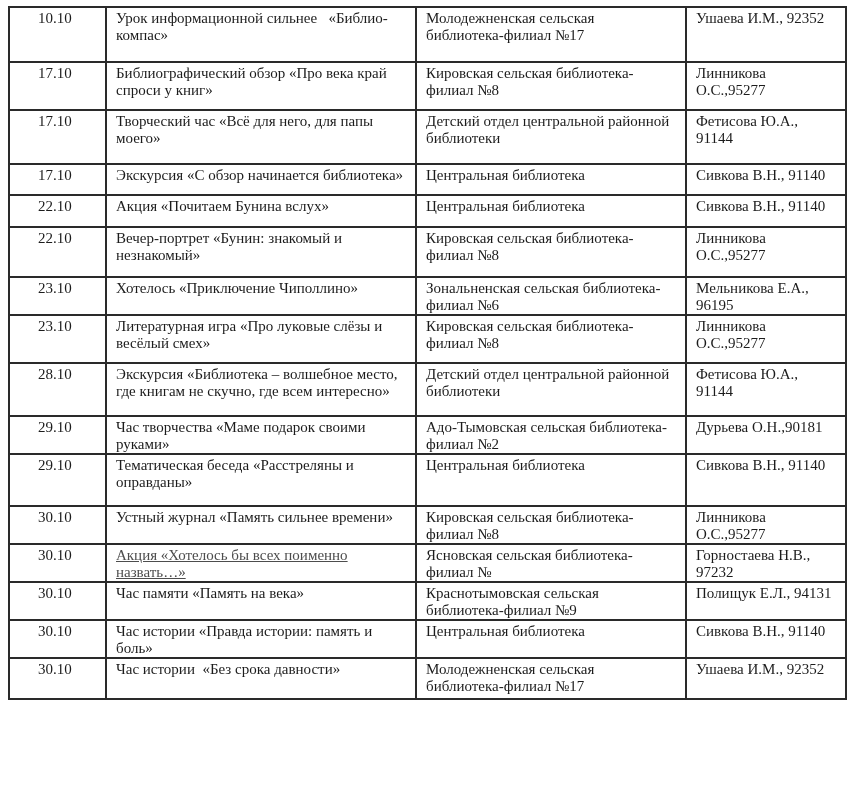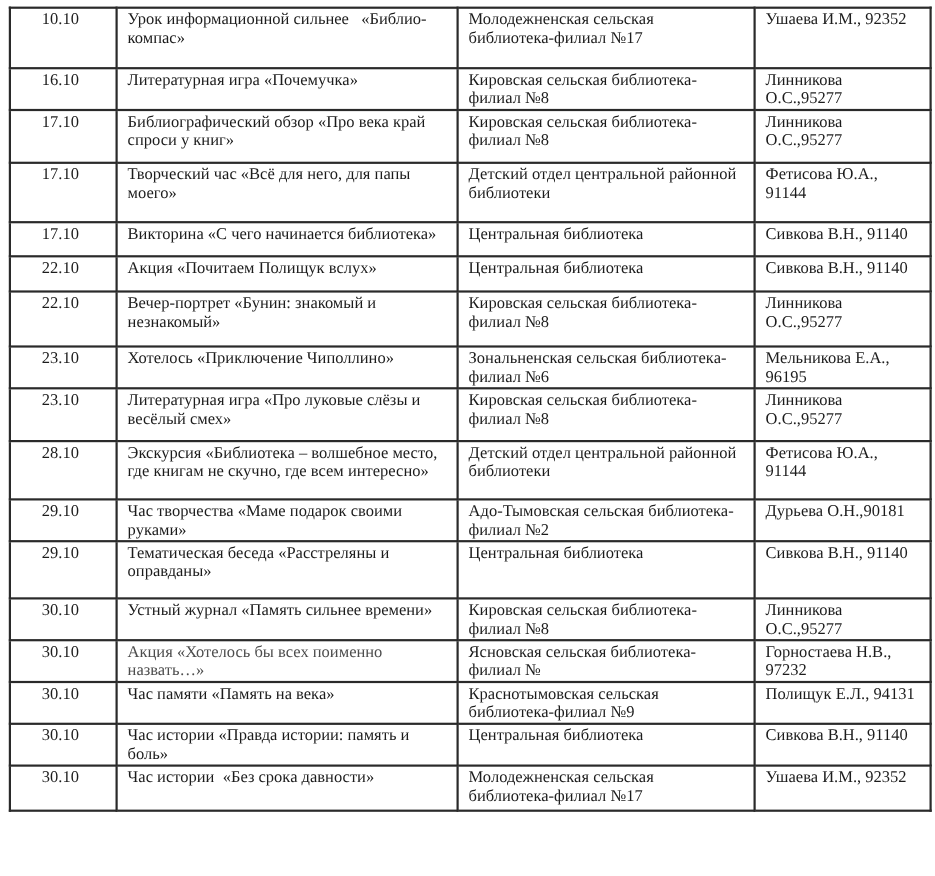--- a/index.html
+++ b/index.html
@@ -32,21 +32,21 @@
     vertical-align: top;
     padding: 2px 6px 1px 9px;
     font-size: 15px;
     line-height: 16.5px;
     color: var(--text, #1c1c1c);
     white-space: pre-wrap;
     word-wrap: break-word;
     overflow: hidden;
   }
   table.schedule td.col-date { padding-left: 28px; }
-  table.schedule td.muted { color: var(--muted, #4d4d4d); }
+  table.schedule td.muted { color: var(--muted, #4d4d4d); text-decoration: underline; }
   col.c-date    { width: 97px; }
   col.c-event   { width: 310px; }
   col.c-library { width: 270px; }
   col.c-contact { width: 160px; }
 </style>
 </head>
 <body>
 
 <div class="page">
   <table class="schedule">
@@ -58,55 +58,47 @@
     </colgroup>
     <tbody>
         <tr style="height: 55px;">
           <td class="col-date">10.10</td>
           <td class="col-event">Урок информационной сильнее   «Библио-
 компас»</td>
           <td class="col-library">Молодежненская сельская
 библиотека-филиал №17</td>
           <td class="col-contact">Ушаева И.М., 92352</td>
         </tr>
-        <tr style="height: 34px;">
-          <td class="col-date">16.10</td>
-          <td class="col-event">Литературная игра «Почемучка»</td>
-          <td class="col-library">Кировская сельская библиотека-
-филиал №8</td>
-          <td class="col-contact">Линникова
-О.С.,95277</td>
-        </tr>
         <tr style="height: 48px;">
           <td class="col-date">17.10</td>
           <td class="col-event">Библиографический обзор «Про века край
 спроси у книг»</td>
           <td class="col-library">Кировская сельская библиотека-
 филиал №8</td>
           <td class="col-contact">Линникова
 О.С.,95277</td>
         </tr>
         <tr style="height: 54px;">
           <td class="col-date">17.10</td>
           <td class="col-event">Творческий час «Всё для него, для папы
 моего»</td>
           <td class="col-library">Детский отдел центральной районной
 библиотеки</td>
           <td class="col-contact">Фетисова Ю.А.,
 91144</td>
         </tr>
         <tr style="height: 31px;">
           <td class="col-date">17.10</td>
-          <td class="col-event">Викторина «С чего начинается библиотека»</td>
+          <td class="col-event">Экскурсия «С обзор начинается библиотека»</td>
           <td class="col-library">Центральная библиотека</td>
           <td class="col-contact">Сивкова В.Н., 91140</td>
         </tr>
         <tr style="height: 32px;">
           <td class="col-date">22.10</td>
-          <td class="col-event">Акция «Почитаем Полищук вслух»</td>
+          <td class="col-event">Акция «Почитаем Бунина вслух»</td>
           <td class="col-library">Центральная библиотека</td>
           <td class="col-contact">Сивкова В.Н., 91140</td>
         </tr>
         <tr style="height: 50px;">
           <td class="col-date">22.10</td>
           <td class="col-event">Вечер-портрет «Бунин: знакомый и
 незнакомый»</td>
           <td class="col-library">Кировская сельская библиотека-
 филиал №8</td>
           <td class="col-contact">Линникова

